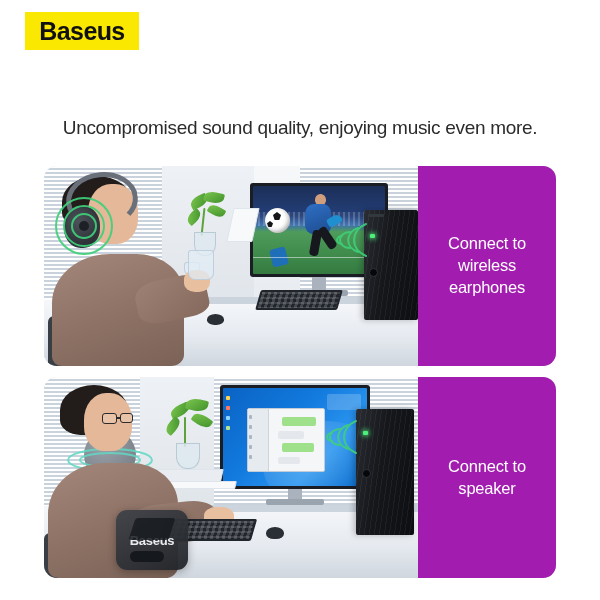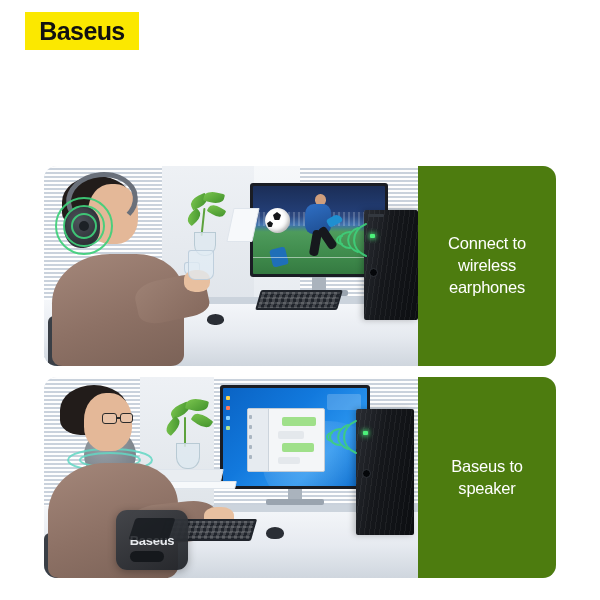--- a/index.html
+++ b/index.html
@@ -79,21 +79,21 @@
     width: 374px;
     height: 100%;
     overflow: hidden;
     background: #e9edf2;
   }
 
   .bluepanel {
     position: relative;
     width: 138px;
     height: 100%;
-    background: #4d7c0f;
+    background: #a21caf;
     display: flex;
     align-items: center;
     justify-content: center;
     text-align: center;
   }
   .bluepanel .label {
     color: #ffffff;
     font-size: 16.5px;
     line-height: 1.32;
     font-weight: 400;
@@ -459,20 +459,21 @@
 </style>
 </head>
 <body>
 
 <div class="page">
 
   <div class="brand-badge">
     <span class="brand-text">Baseus</span>
   </div>
 
+  <div class="subhead">Uncompromised sound quality, enjoying music even more.</div>
 
   <div class="card card-top">
 
     <div class="photo">
 
       <div class="blinds"></div>
       <div class="wall" style="left:118px; top:0; width:92px; height:150px; background:linear-gradient(to bottom,#eef1f5,#dfe4ea);"></div>
       <div class="wall" style="left:210px; top:0; width:46px; height:132px; background:linear-gradient(to bottom,#f6f8fa,#e8ecf1);"></div>
       <div class="desk" style="height:66px;"></div>
       <div style="position:absolute;left:150px;top:131px;width:224px;height:7px;background:#cbd3dc;"></div>
@@ -649,17 +650,17 @@
 
       <div class="product-chip" style="left:72px; top:133px; width:72px; height:60px;">
         <div class="chip-pad"></div>
         <span class="chip-text">Baseus</span>
         <div class="chip-dongle"></div>
       </div>
 
     </div>
 
     <div class="bluepanel">
-      <div class="label">Baseus to speaker</div>
+      <div class="label">Connect to speaker</div>
     </div>
   </div>
 
 </div>
 
 </body></html>

